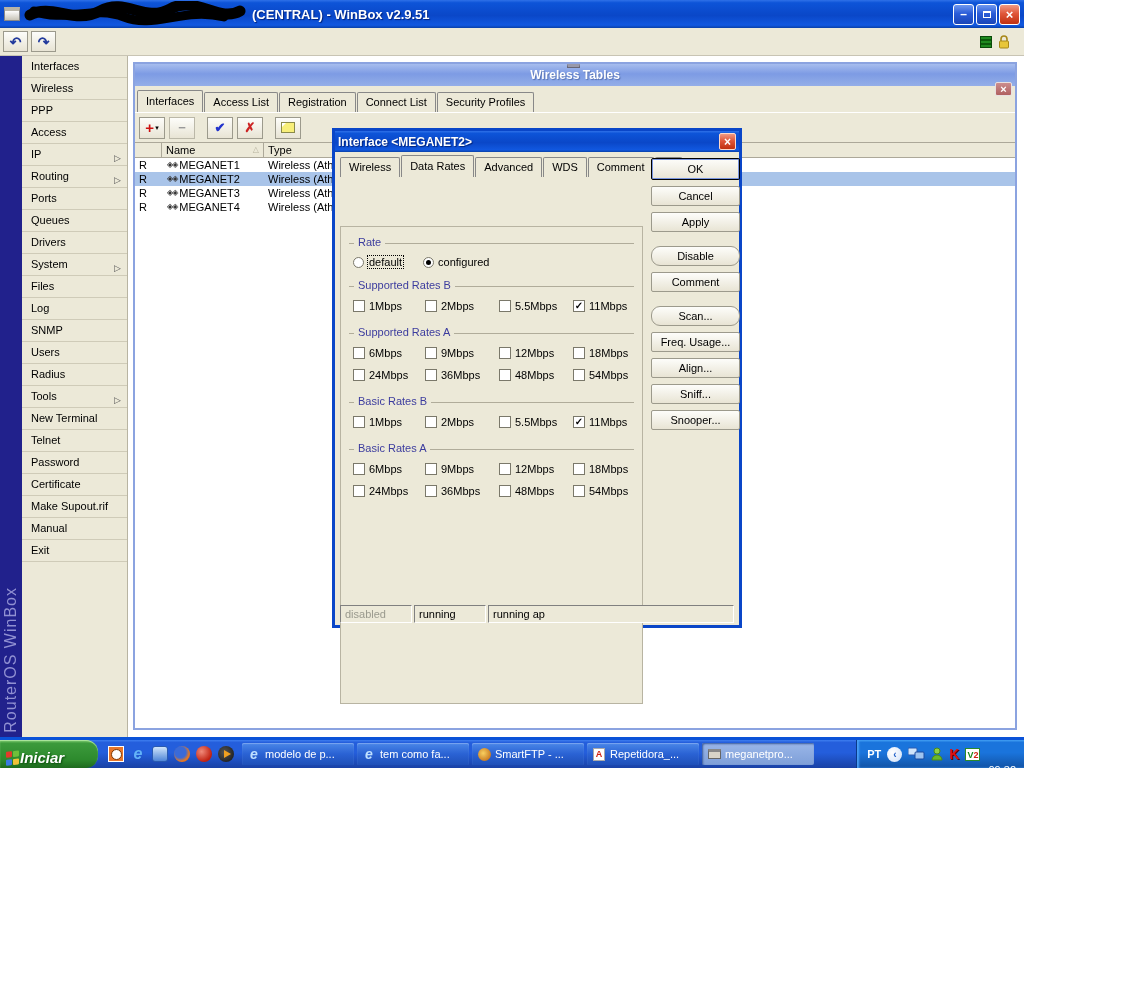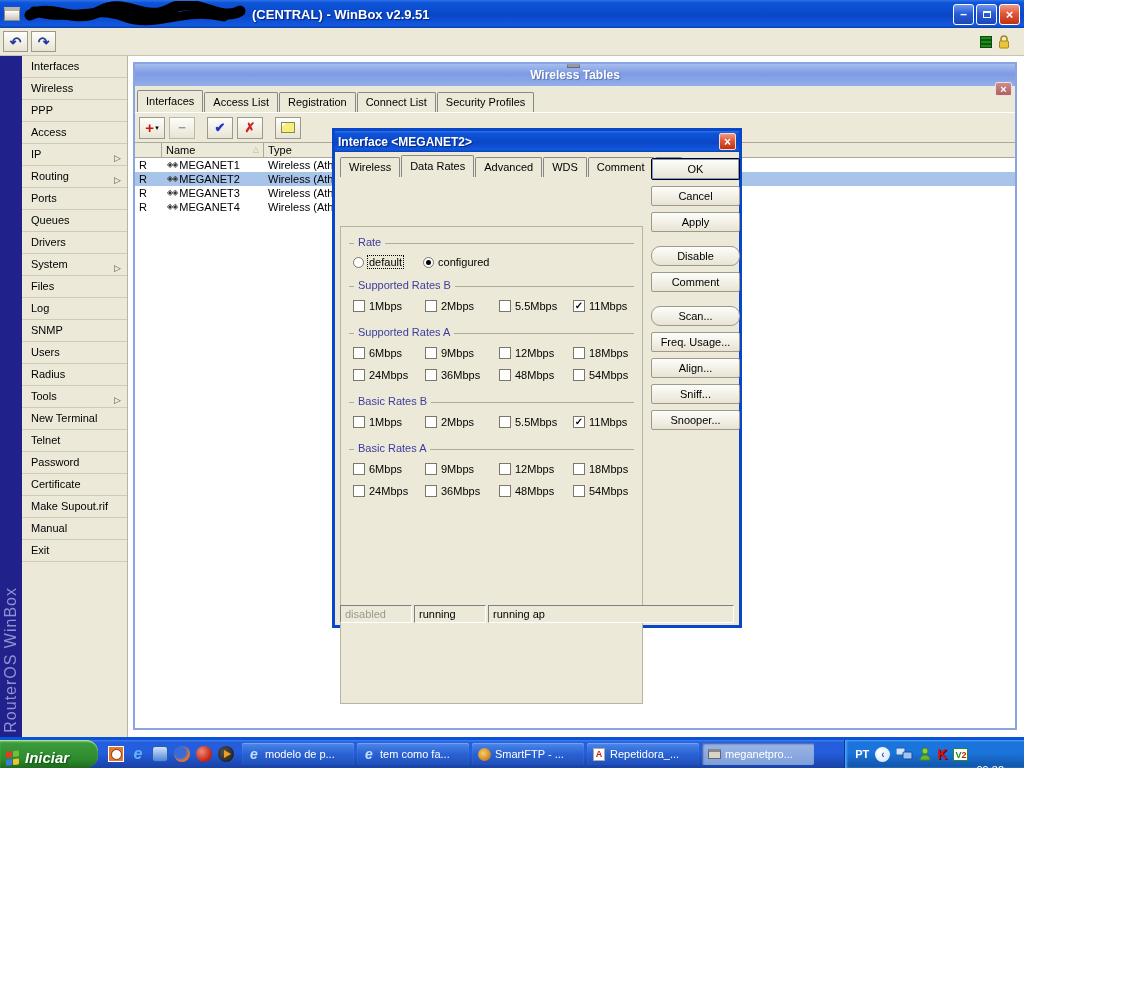--- a/index.html
+++ b/index.html
@@ -124,21 +124,21 @@
     font-size: 11px; line-height: 16px; padding: 0 4px; }
   .status-cell.c0 { width: 72px; color: #9a9a8e; }
   .status-cell.c1 { width: 72px; }
   .status-cell.c2 { flex: 1; }
 
   
   .taskbar { position: absolute; left: 0; top: 740px; width: 1024px; height: 28px;
     background: linear-gradient(180deg,#3e7ef0 0%, #245edc 9%, #245edc 45%, #1941a5 100%); display: flex; align-items: center; }
   .start-btn { height: 28px; width: 98px; border-radius: 0 12px 12px 0;
     background: linear-gradient(180deg,#7ecb6f 0%, #3c9a3c 12%, #2d8a2d 70%, #1e6a1e 100%);
-    display: flex; align-items: center; padding: 7px 10px 0 6px; gap: 5px; cursor: pointer;
+    display: flex; align-items: center; padding: 7px 10px 0 6px; cursor: pointer;
     box-shadow: inset 0 1px 1px #b0e8a0; flex: none; }
   .flag-icon { width: 14px; height: 14px; display: grid; grid-template-columns: 6px 6px; grid-gap: 1px; transform: skewY(-6deg); }
   .flag-icon span { width: 6px; height: 6px; border-radius: 1px; }
   .start-label { color: #fff; font-weight: bold; font-style: italic; font-size: 15px; text-shadow: 1px 1px 2px #0a4a0a; }
   .qlaunch { display: flex; align-items: center; gap: 6px; padding: 0 8px 0 10px; flex: none; }
   .ql-icon { width: 16px; height: 16px; flex: none; cursor: pointer; display: flex; align-items: center; justify-content: center; }
   .ql-clock { background: #e8762a; border: 1px solid #fff; }
   .ql-clock::after { content: ""; width: 9px; height: 9px; border-radius: 50%; background: #fff; border: 1px solid #803800; }
   .ql-e { color: #63b2f8; font-size: 16px; font-weight: bold; font-style: italic; text-shadow: 0 0 1px #1a5ac8; }
   .ql-app { background: linear-gradient(#cfe4fa,#4f86d8); border-radius: 3px; border: 1px solid #2a5ab0; }
@@ -149,21 +149,21 @@
   .task-btns { display: flex; gap: 3px; flex: 1; padding-right: 4px; }
   .task-btn { width: 112px; height: 22px; border-radius: 2px; background: linear-gradient(180deg,#4a87e8,#2a62d4 50%,#1f50b8);
     box-shadow: inset 0 1px 1px #7aa6f0; color: #fff; font-size: 11px; display: flex; align-items: center;
     gap: 4px; padding: 0 5px; cursor: pointer; white-space: nowrap; overflow: hidden; }
   .task-btn.active { background: linear-gradient(180deg,#9ab6e8,#7e9fd8); box-shadow: inset 1px 1px 2px #3a5a9a; color: #fff; }
   .tb-icon { width: 14px; height: 14px; flex: none; display: flex; align-items: center; justify-content: center; }
   .tb-ie { color: #bfe0ff; font-size: 14px; font-weight: bold; font-style: italic; }
   .tb-ftp { border-radius: 50%; background: radial-gradient(circle at 40% 40%, #f8d060, #c87820 75%); width: 13px; height: 13px; }
   .tb-pdf { background: #fff; width: 12px; height: 13px; border: 1px solid #aaa; color: #d02010; font-size: 9px; font-weight: bold; display: flex; align-items: center; justify-content: center; }
   .tb-win { background: #d8d4c8; width: 13px; height: 10px; border: 1px solid #666; border-top: 3px solid #888; }
-  .tray { display: flex; align-items: center; gap: 6px; height: 28px; padding: 0 20px 0 10px;
+  .tray { display: flex; align-items: center; gap: 6px; height: 28px; padding: 0 8px 0 10px;
     background: linear-gradient(180deg,#3e9cf0 0%, #1a74dc 9%, #1a74dc 45%, #1253a5 100%);
     border-left: 1px solid #0a3a8a; box-shadow: inset 2px 0 2px #4aa0f8; flex: none; }
   .tray-lang { color: #fff; font-size: 11px; font-weight: bold; }
   .tray-chevron { width: 15px; height: 15px; border-radius: 50%; background: radial-gradient(circle at 35% 35%, #fff, #cfe0f8);
     color: #2060c8; font-size: 10px; font-weight: bold; display: flex; align-items: center; justify-content: center; cursor: pointer; }
   .tray-k { color: #e01010; font-weight: bold; font-size: 14px; cursor: pointer; text-shadow: 1px 1px 0 #600; }
   .tray-v2 { background: #fff; border: 1px solid #2a8a2a; font-size: 9px; font-weight: bold; padding: 0 1px; height: 13px; line-height: 12px; cursor: pointer; }
   .tray-v2 .v { color: #1a8a1a; } .tray-v2 .two { color: #d02010; }
   .tray-time { color: #fff; font-size: 11px; margin-left: 2px; margin-top: 32px; }
 </style>

